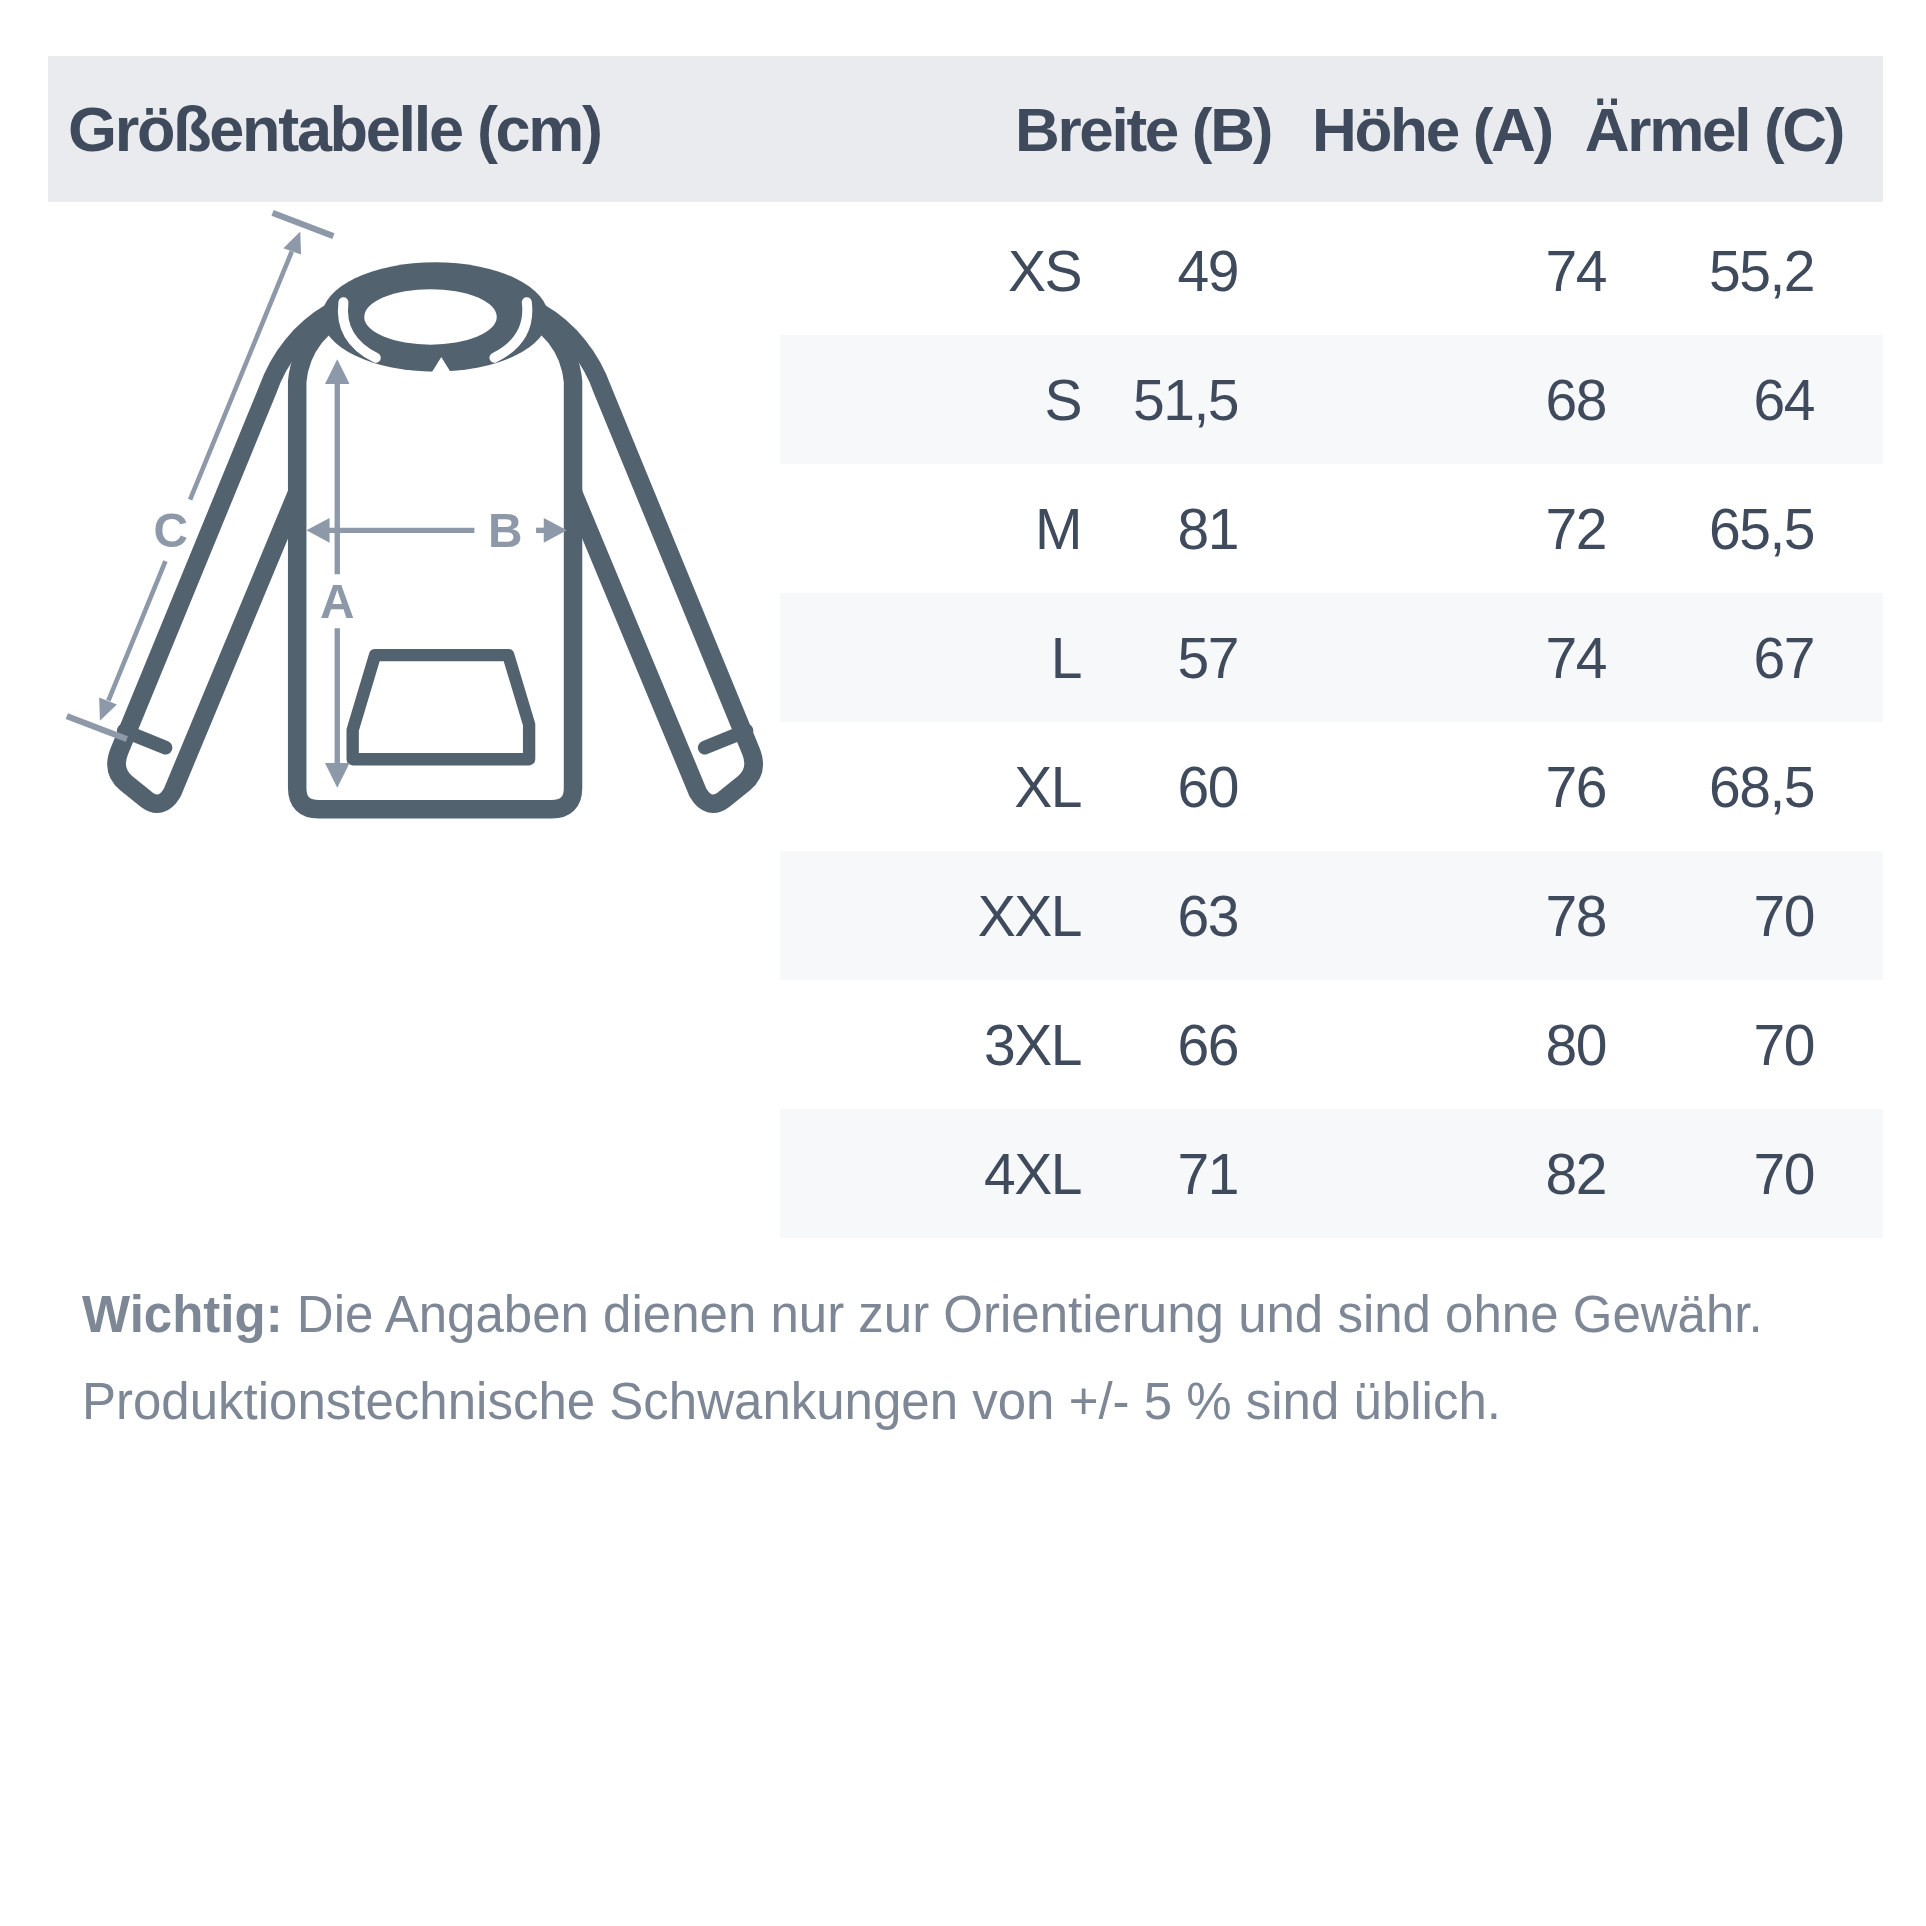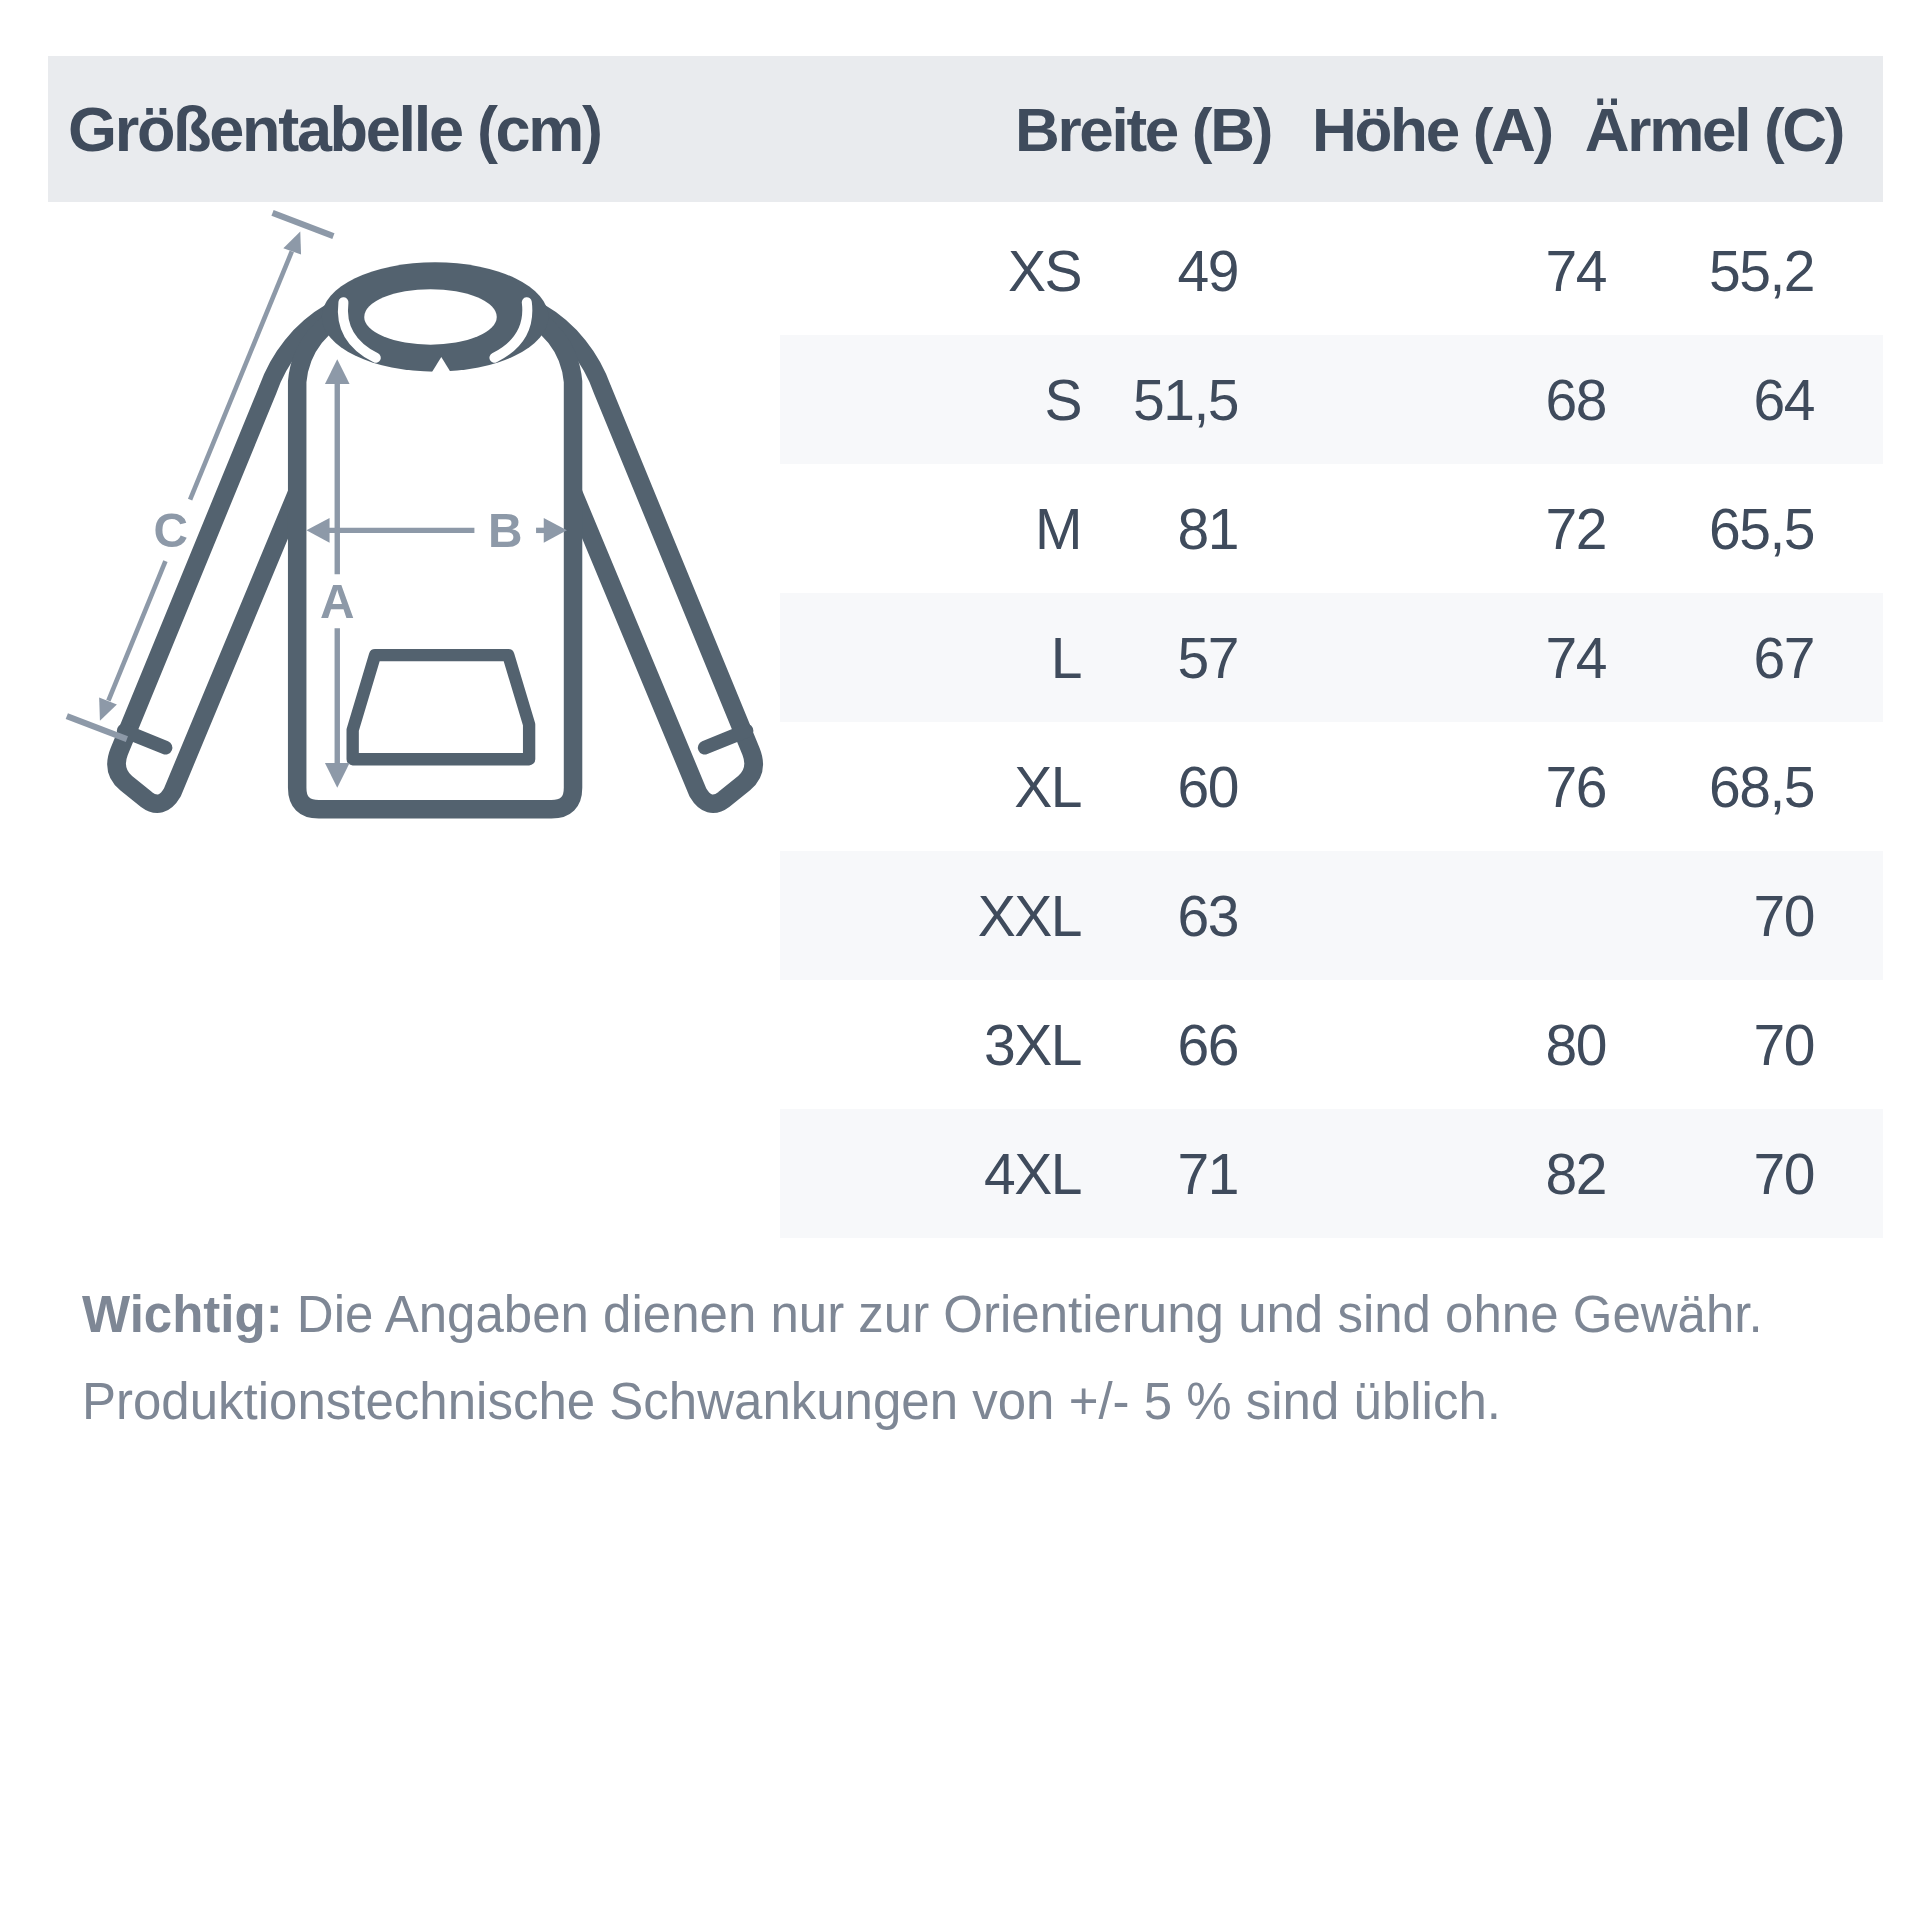--- a/index.html
+++ b/index.html
@@ -126,20 +126,21 @@
       </div>
       <div class="row">
         <div class="cell gc1">XL</div>
         <div class="cell gc2">60</div>
         <div class="cell gc3">76</div>
         <div class="cell gc4">68,5</div>
       </div>
       <div class="row striped">
         <div class="cell gc1">XXL</div>
         <div class="cell gc2">63</div>
+        <div class="cell gc3">78</div>
         <div class="cell gc4">70</div>
       </div>
       <div class="row">
         <div class="cell gc1">3XL</div>
         <div class="cell gc2">66</div>
         <div class="cell gc3">80</div>
         <div class="cell gc4">70</div>
       </div>
       <div class="row striped">
         <div class="cell gc1">4XL</div>

